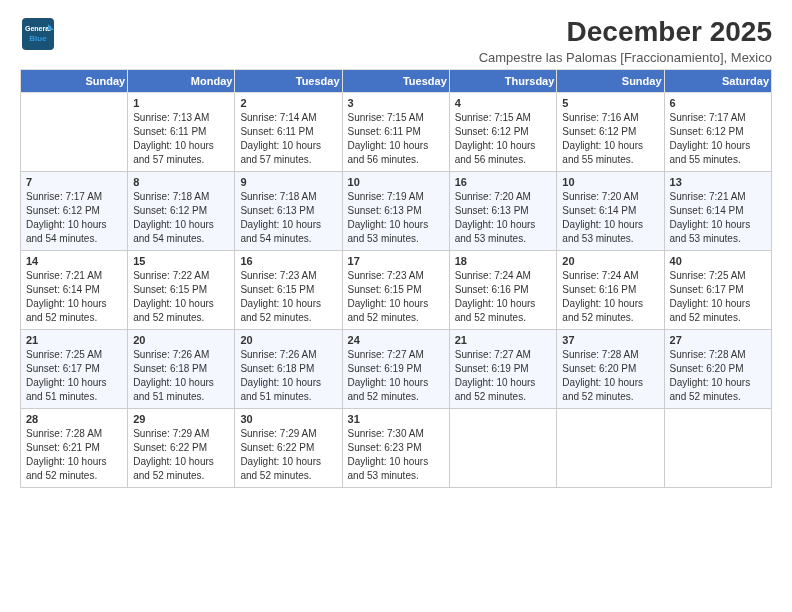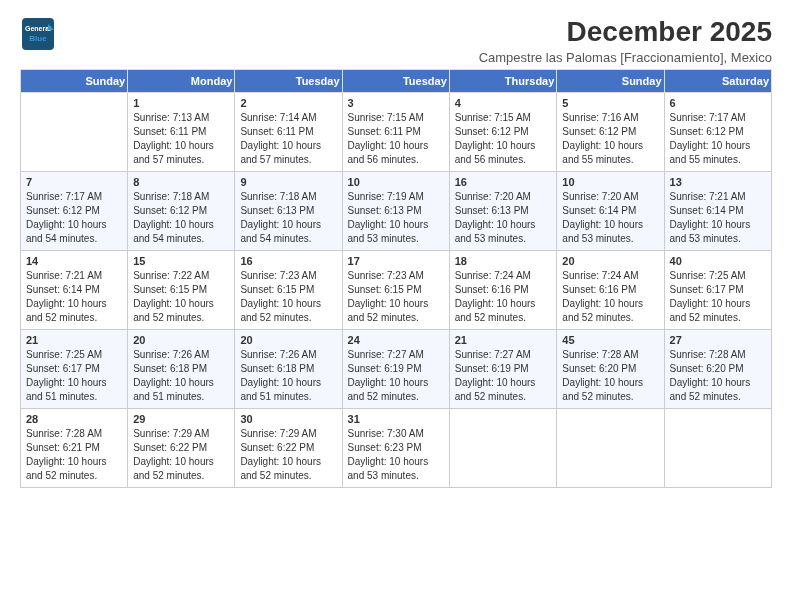--- a/index.html
+++ b/index.html
@@ -275,21 +275,21 @@
       </div>
           </td>
           <td>
             <div class="cell-content">
         <span class="day-num">21</span>
         <div class="cell-text">Sunrise: 7:27 AM<br>Sunset: 6:19 PM<br>Daylight: 10 hours and 52 minutes.</div>
       </div>
           </td>
           <td>
             <div class="cell-content">
-        <span class="day-num">45</span>
+        <span class="day-num">37</span>
         <div class="cell-text">Sunrise: 7:28 AM<br>Sunset: 6:20 PM<br>Daylight: 10 hours and 52 minutes.</div>
       </div>
           </td>
           <td>
             <div class="cell-content">
         <span class="day-num">27</span>
         <div class="cell-text">Sunrise: 7:28 AM<br>Sunset: 6:20 PM<br>Daylight: 10 hours and 52 minutes.</div>
       </div>
           </td>
         </tr>

